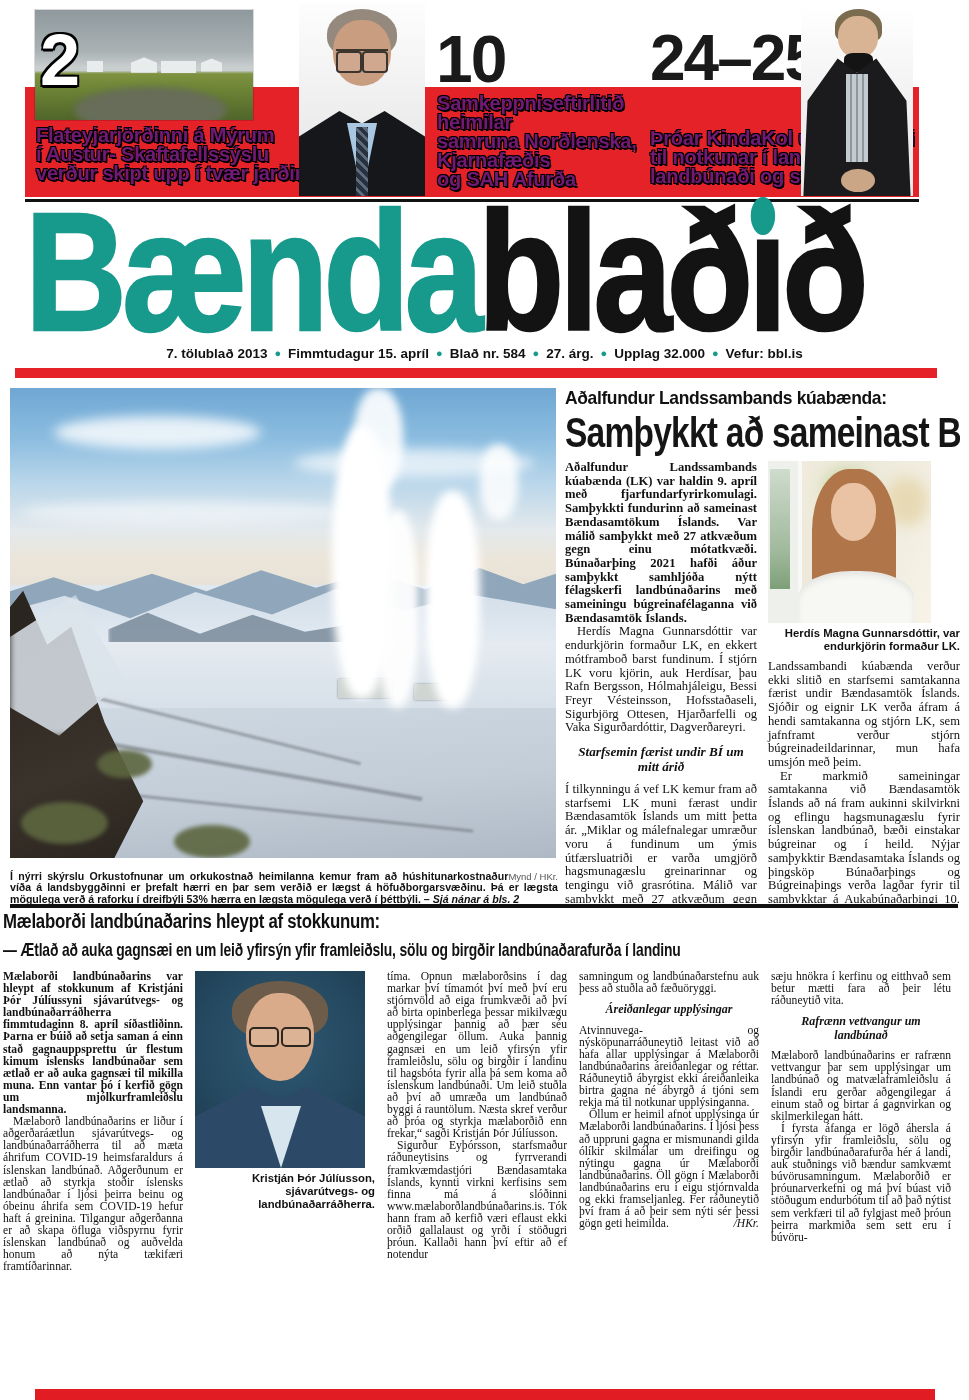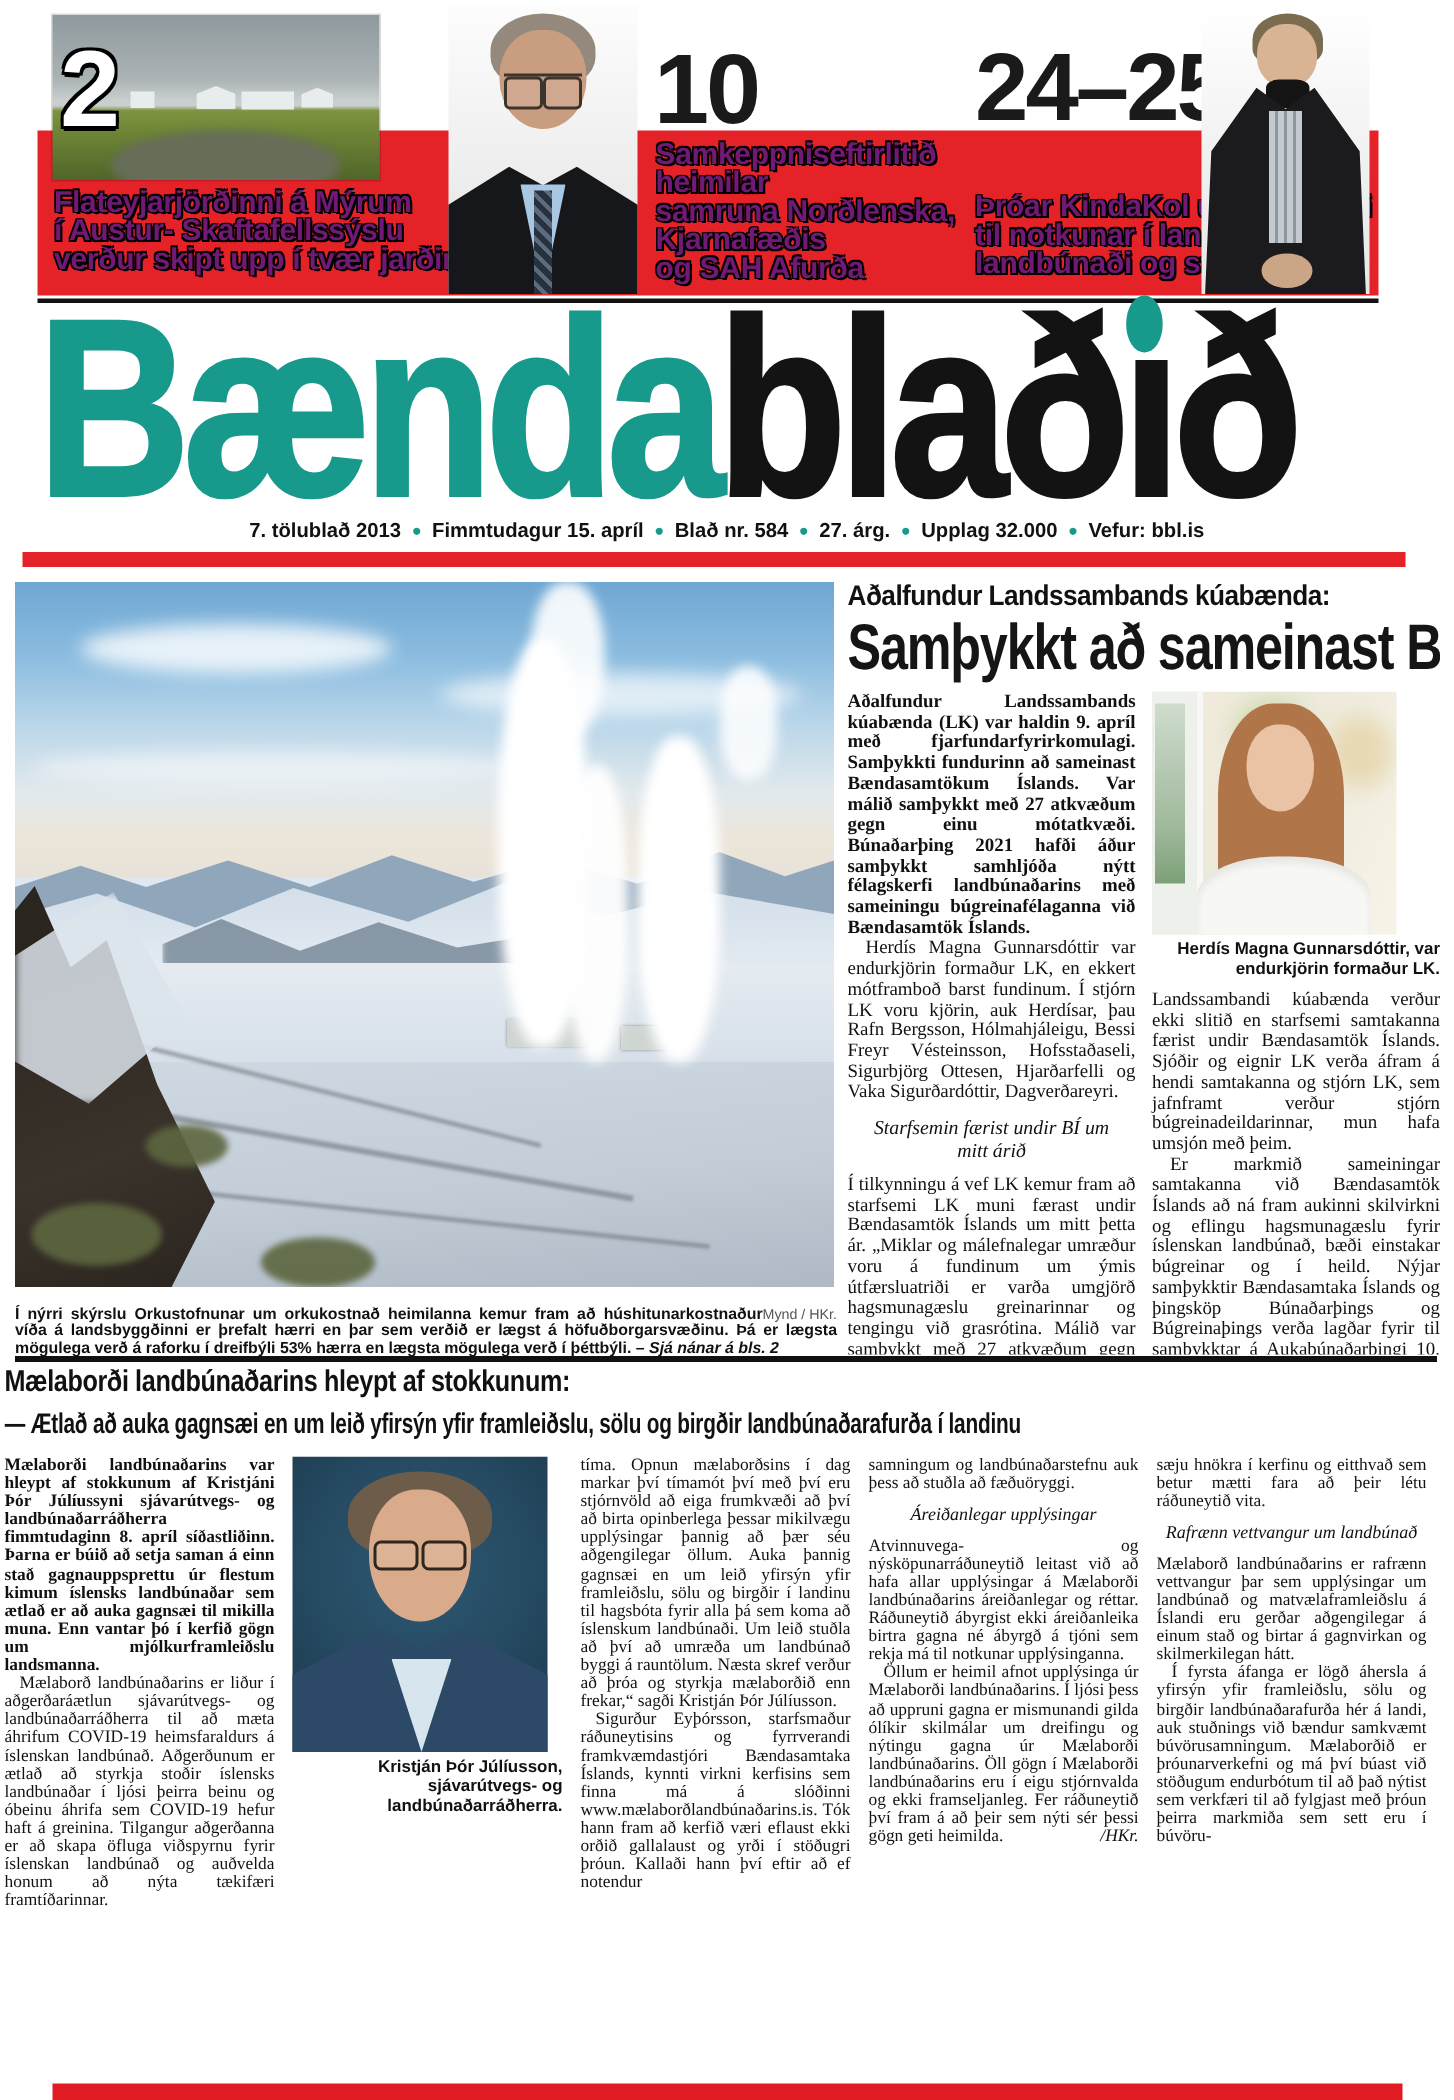--- a/index.html
+++ b/index.html
@@ -87,21 +87,21 @@
 
   
   .a1{left:565px;top:387px;width:395px;height:516px;overflow:hidden;}
   .a1-kicker{font-weight:bold;font-size:19px;letter-spacing:-0.4px;color:#111;white-space:nowrap;transform:scaleX(0.92);transform-origin:left;}
   .a1-head{font-weight:bold;font-size:43px;line-height:42px;color:#151515;white-space:nowrap;transform:scaleX(0.78);transform-origin:left;letter-spacing:-1px;}
   .a1-cols{display:flex;gap:11px;margin-top:8px;height:446px;overflow:hidden;}
   .a1-col{width:192px;font-family:"Liberation Serif",serif;font-size:12.6px;line-height:13.7px;text-align:justify;color:#111;}
   .a1-col p{margin:0;}
   .a1-col p + p{text-indent:12px;}
   .lead{font-weight:bold;}
-  .col-subhead{font-family:"Liberation Serif",serif;font-weight:normal;font-style:italic;font-size:13.2px;line-height:15px;text-align:center;margin:9px 8px;}
+  .col-subhead{font-family:"Liberation Serif",serif;font-weight:bold;font-style:italic;font-size:13.2px;line-height:15px;text-align:center;margin:9px 8px;}
   .sig{font-style:italic;float:right;}
 
   .ph-herdis{position:relative;width:163px;height:162px;overflow:hidden;background:linear-gradient(110deg,#f2ecdd,#ece9da 45%,#f7f3e8);}
   .ph-herdis .blob{position:absolute;border-radius:50%;filter:blur(7px);}
   .ph-herdis .win{position:absolute;left:0;top:0;width:30px;height:100%;background:#eef0ec;border-right:4px solid #f8f8f6;}
   .ph-herdis .glass{position:absolute;left:2px;top:8px;width:20px;height:120px;background:linear-gradient(180deg,#cfdccd,#9fb89b 70%,#7da078);}
   .ph-herdis .hair{position:absolute;left:44px;top:8px;width:84px;height:140px;background:#b0764a;border-radius:44% 44% 22% 22%;}
   .ph-herdis .face{position:absolute;left:63px;top:22px;width:45px;height:58px;background:#eac3a4;border-radius:48% 48% 52% 52%;}
   .ph-herdis .blouse{position:absolute;left:30px;bottom:-6px;width:116px;height:58px;background:#f7f7f4;border-radius:46% 46% 0 0;box-shadow:inset 0 4px 6px rgba(0,0,0,.08);}
   .p-caption{font-weight:bold;font-size:11.3px;line-height:13px;color:#111;margin:4px 0 7px 0;text-align:right;font-family:"Liberation Sans",sans-serif;}

